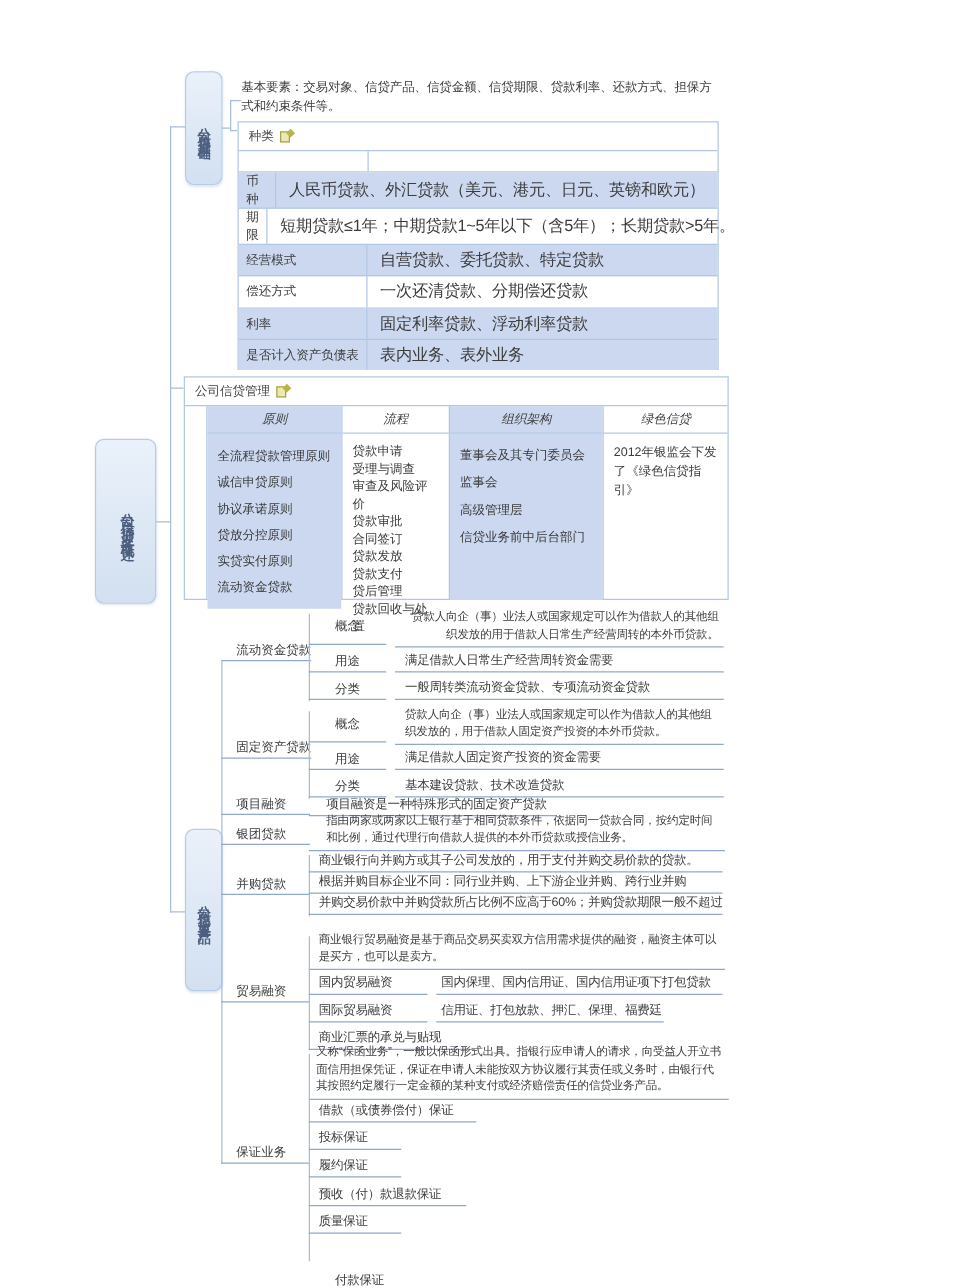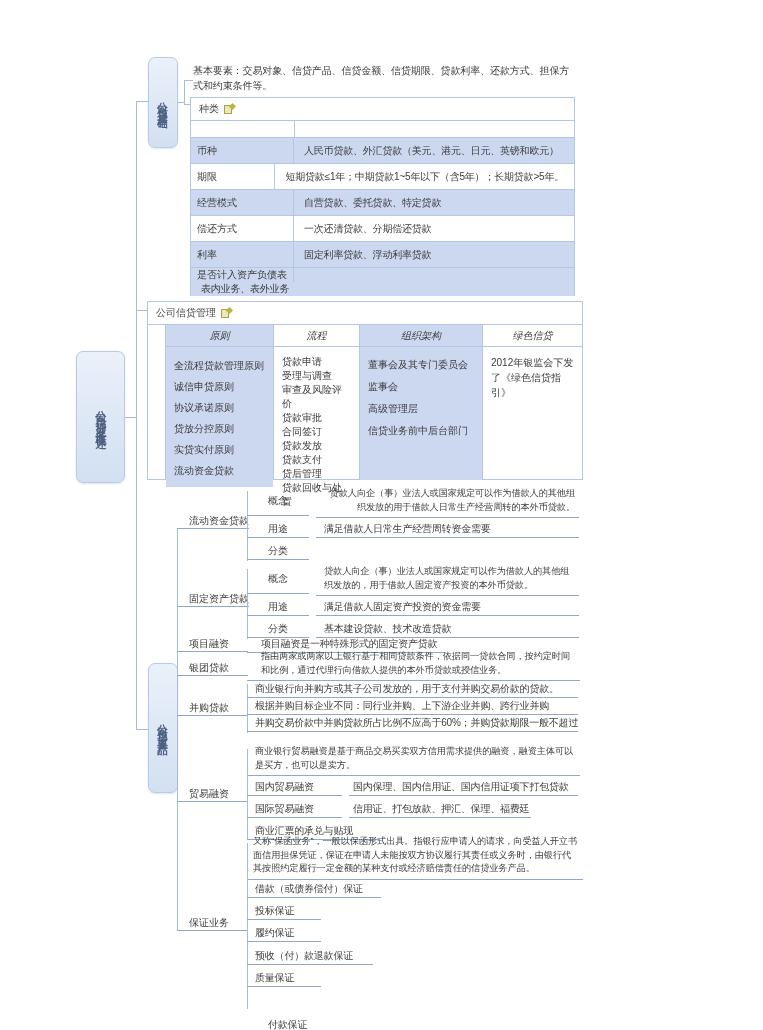--- a/index.html
+++ b/index.html
@@ -16,23 +16,23 @@
   
   .box{position:absolute;background:#fff;border:1px solid #b2c7e4;box-sizing:border-box;}
   .box-title{display:flex;align-items:center;gap:5px;padding:0 8px;height:22px;
              border-bottom:1px solid #b2c7e4;color:#474747;}
   .blue{background:#cbd8f0;}
   
   .k-empty{display:flex;height:16px;border-bottom:1px solid #b2c7e4;}
   .k-empty .c1{width:103px;border-right:1px solid #b2c7e4;}
   .k-rows{display:flex;flex-direction:column;height:calc(100% - 39px);}
   .k-row{display:flex;flex:1;border-bottom:1px solid #b2c7e4;}
-  .k-row:last-child{border-bottom:none;flex-direction:column;}
+  .k-row:last-child{border-bottom:none;}
   .k-label{width:103px;padding:0 6px;border-right:1px solid #b2c7e4;display:flex;align-items:center;box-sizing:border-box;}
-  .k-value{flex:1;padding:0 10px;display:flex;align-items:center;white-space:nowrap;font-size:10px;letter-spacing:-0.2px;}
+  .k-value{flex:1;padding:0 10px;display:flex;align-items:center;white-space:nowrap;font-size:13px;letter-spacing:-0.2px;}
   
   .m-grid{display:flex;height:calc(100% - 22px);}
   .m-stub{width:17px;border-right:1px solid #b2c7e4;}
   .m-col{border-right:1px solid #b2c7e4;box-sizing:border-box;display:flex;flex-direction:column;}
   .m-col:last-child{border-right:none;flex:1;}
   .m-head{height:21px;line-height:21px;text-align:center;border-bottom:1px solid #b2c7e4;font-style:italic;}
   .m-body{flex:1;padding:6px 8px;box-sizing:border-box;}
   
   .p-label{position:absolute;border-bottom:1px solid #8fa9cb;padding-left:12px;line-height:15px;height:16px;box-sizing:border-box;white-space:nowrap;}
   .t-row{position:absolute;border-bottom:1px solid #8fa9cb;line-height:15px;height:17px;box-sizing:border-box;
@@ -169,20 +169,21 @@
   </div>
   <div class="vline" style="left:177px;top:529px;height:402px;"></div>
 
   <div class="p-label" style="left:177px;top:513px;width:72px;">流动资金贷款</div>
   <div class="vline" style="left:247px;top:491px;height:70px;"></div>
   <div class="c-label" style="left:247px;top:487px;width:62px;height:29px;">概念</div>
   <div class="t-multi" style="left:316px;top:486px;width:263px;text-align:right;">贷款人向企（事）业法人或国家规定可以作为借款人的其他组织发放的用于借款人日常生产经营周转的本外币贷款。</div>
   <div class="c-label" style="left:247px;top:521px;width:62px;height:17px;">用途</div>
   <div class="t-row" style="left:316px;top:521px;width:263px;">满足借款人日常生产经营周转资金需要</div>
   <div class="c-label" style="left:247px;top:543px;width:62px;height:17px;">分类</div>
+  <div class="t-row" style="left:316px;top:543px;width:263px;">一般周转类流动资金贷款、专项流动资金贷款</div>
 
   <div class="p-label" style="left:177px;top:591px;width:72px;">固定资产贷款</div>
   <div class="vline" style="left:247px;top:569px;height:70px;"></div>
   <div class="c-label" style="left:247px;top:565px;width:62px;height:29px;">概念</div>
   <div class="t-multi" style="left:316px;top:564px;width:263px;">贷款人向企（事）业法人或国家规定可以作为借款人的其他组织发放的，用于借款人固定资产投资的本外币贷款。</div>
   <div class="c-label" style="left:247px;top:599px;width:62px;height:17px;">用途</div>
   <div class="t-row" style="left:316px;top:599px;width:263px;">满足借款人固定资产投资的资金需要</div>
   <div class="c-label" style="left:247px;top:621px;width:62px;height:17px;">分类</div>
   <div class="t-row" style="left:316px;top:621px;width:263px;">基本建设贷款、技术改造贷款</div>
 

